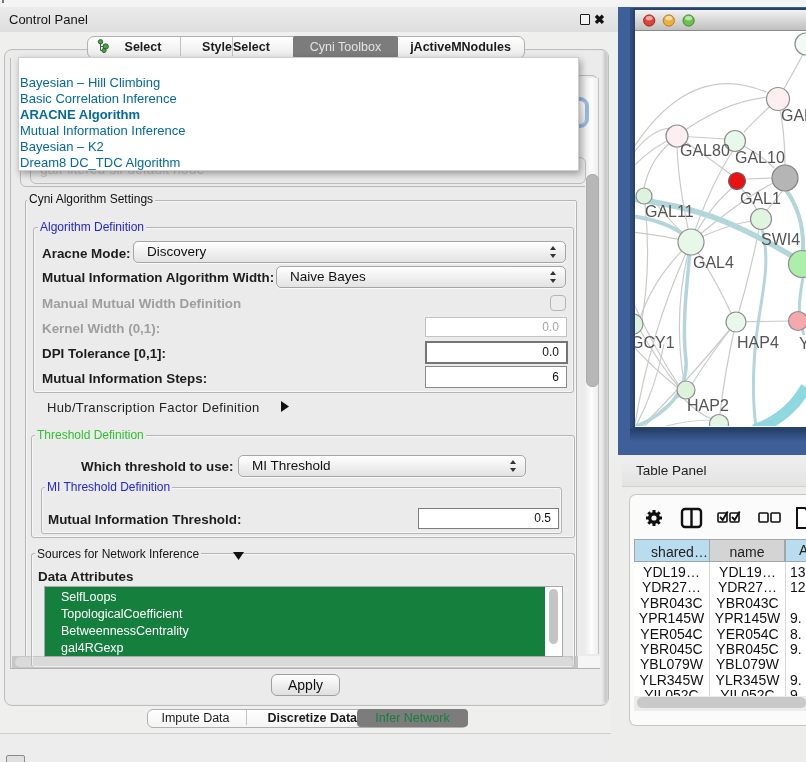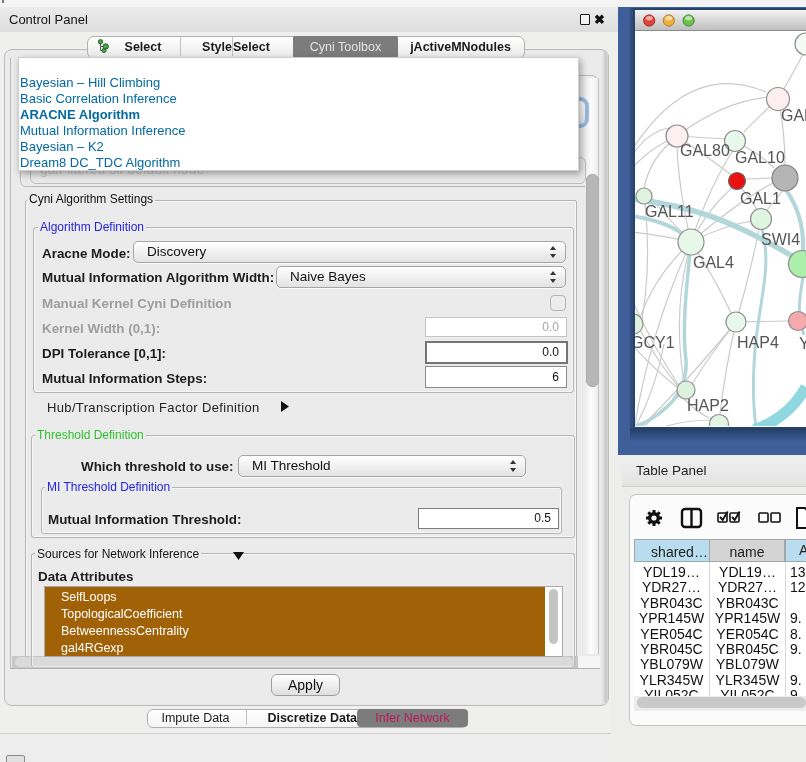--- a/index.html
+++ b/index.html
@@ -77,21 +77,21 @@
 
 <div class="abs lbl" style="left:42px;top:270px">Mutual Information Algorithm Width:</div>
 <div class="combo" style="left:276px;top:266px;width:288px;height:20px">
     <span class="ct">Naive Bayes</span>
 <svg class="arr" viewBox="0 0 8 14">
       <path d="M4 1 L7 5 H1 Z" fill="#333"></path>
       <path d="M4 13 L7 9 H1 Z" fill="#333"></path>
     </svg>
   </div>
 
-<div class="abs glbl" style="left:42px;top:296px">Manual Kernel Cyni Definition</div>
+<div class="abs glbl" style="left:42px;top:296px">Manual Mutual Width Definition</div>
 <div class="abs" style="left:550px;top:295px;width:14px;height:14px;border:1px solid #b5b5b5;border-radius:4px;background:#ececec"></div>
 
 <div class="abs glbl" style="left:42px;top:321px">Kernel Width (0,1):</div>
 <div class="tf" style="left:425px;top:317px;width:133px;height:18px;border:1px solid #c3c3c3;padding-right:7px;line-height:18px;color:#a5a5a5">0.0</div>
 
 <div class="abs lbl" style="left:42px;top:346px">DPI Tolerance [0,1]:</div>
 <div class="tf" style="left:425px;top:341px;width:132px;height:19px;border:2px solid #757575;padding-right:7px;line-height:19px">0.0</div>
 
 <div class="abs lbl" style="left:42px;top:371px">Mutual Information Steps:</div>
 <div class="tf" style="left:425px;top:366px;width:133px;height:20px;border:1px solid #8a8a8a;padding-right:7px;line-height:20px">6</div>
@@ -119,33 +119,33 @@
 <div class="tf" style="left:418px;top:508px;width:132px;height:19px;border:1px solid #7d7d7d;padding-right:7px;line-height:19px">0.5</div>
 
 <div class="grp" style="left:31px;top:553px;width:542px;height:113px;border-bottom:none"></div>
 <div class="gt" style="left:35px;top:547px;color:#161616">Sources for Network Inference</div>
 <svg class="abs" style="left:232px;top:551px" width="13" height="10" viewBox="0 0 13 10">
     <path d="M1 1 L12 1 L6.5 9 Z" fill="#111"></path>
   </svg>
 <div class="abs lbl" style="left:38px;top:569px">Data Attributes</div>
 
 <div class="abs" style="left:44px;top:586px;width:517px;height:69px;border:1px solid #a9a9a9;background:#fff"></div>
-<div class="abs" style="left:45px;top:587px;width:500px;height:69px;background:#a16207;overflow:hidden">
+<div class="abs" style="left:45px;top:587px;width:500px;height:69px;background:#15803d;overflow:hidden">
   <div style="position:absolute;left:16px;top:2px;font-size:12.5px;line-height:17px;color:#fff">SelfLoops<br>TopologicalCoefficient<br>BetweennessCentrality<br>gal4RGexp</div>
 </div>
 <div class="abs" style="left:549px;top:589px;width:9px;height:55px;background:#c4c4c4;border-radius:5px"></div>
 
 <div class="abs" style="left:271px;top:674px;width:67px;height:20px;border:1px solid #9f9f9f;border-radius:6px;background:linear-gradient(#ffffff,#ededed 55%,#e0e0e0);text-align:center;line-height:20px;font-size:14px;color:#111">Apply</div>
 
 <div class="abs" style="left:147px;top:709px;width:319px;height:17px;border:1px solid #b0b0b0;border-radius:6px;background:linear-gradient(#ffffff,#f4f4f4)"></div>
 <div class="abs" style="left:246px;top:710px;width:1px;height:15px;background:#c2c2c2"></div>
 <div class="abs" style="left:357px;top:709px;width:111px;height:18px;background:#7c7c7c;border-radius:4px"></div>
 <div class="abs tabtxt" style="left:146px;top:709px;width:99px;text-align:center;line-height:19px;font-weight:normal">Impute Data</div>
 <div class="abs tabtxt" style="left:246px;top:709px;width:111px;text-align:right;line-height:19px;font-weight:bold">Discretize Data</div>
-<div class="abs tabtxt" style="left:357px;top:709px;width:111px;text-align:center;line-height:19px;color:#be185d">Infer Network</div>
+<div class="abs tabtxt" style="left:357px;top:709px;width:111px;text-align:center;line-height:19px;color:#15803d">Infer Network</div>
 
 <div class="abs" style="left:6px;top:755px;width:17px;height:10px;border:1px solid #8a8a8a;border-radius:2px;background:#e0e0e0"></div>
 
 <div class="abs" style="left:18px;top:57px;width:559px;height:112px;background:#fff;border:1px solid #cdcdcd;box-shadow:2px 3px 7px rgba(0,0,0,.35)">
  <div style="position:absolute;left:1px;top:17px;font-size:13px;color:#0369a1;line-height:16px;white-space:nowrap">Bayesian – Hill Climbing<br>Basic Correlation Inference<br><b>ARACNE Algorithm</b><br>Mutual Information Inference<br>Bayesian – K2<br>Dream8 DC_TDC Algorithm</div>
 </div>
 
 <div class="abs" style="left:618px;top:7px;width:188px;height:448px;background:#3e5f9a"></div>
 
 <div class="abs" style="left:633px;top:8px;width:173px;height:421px;background:#fff;border:2px solid #26436e;border-right:none;box-sizing:border-box"></div>

